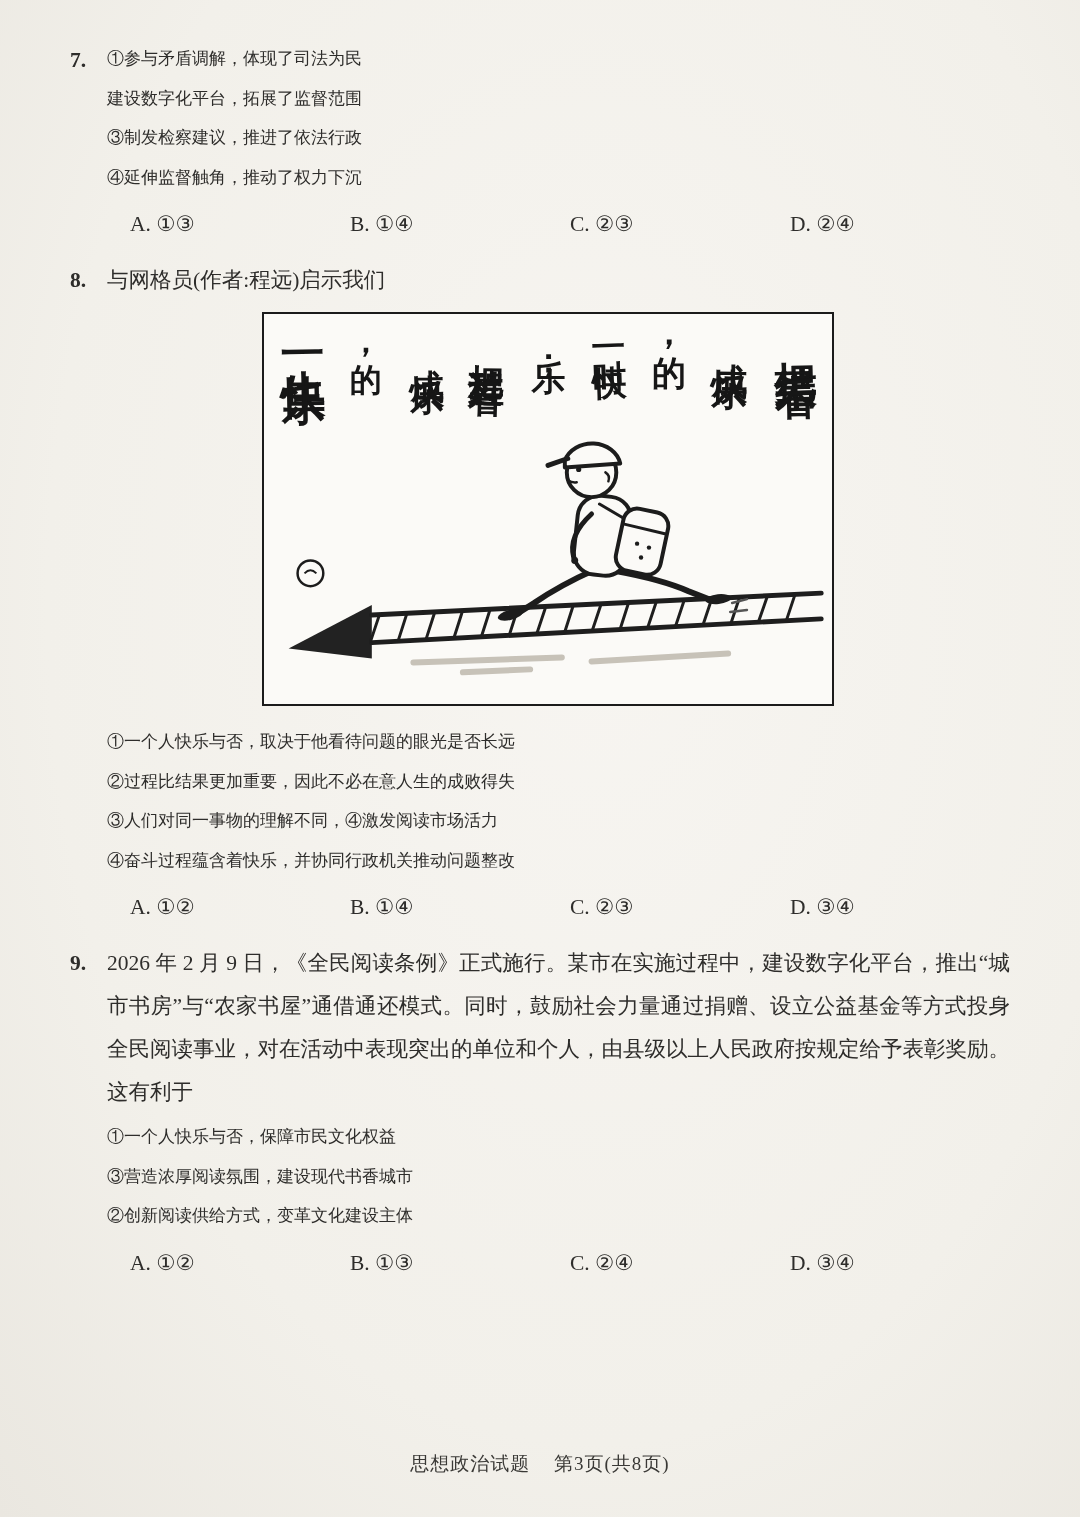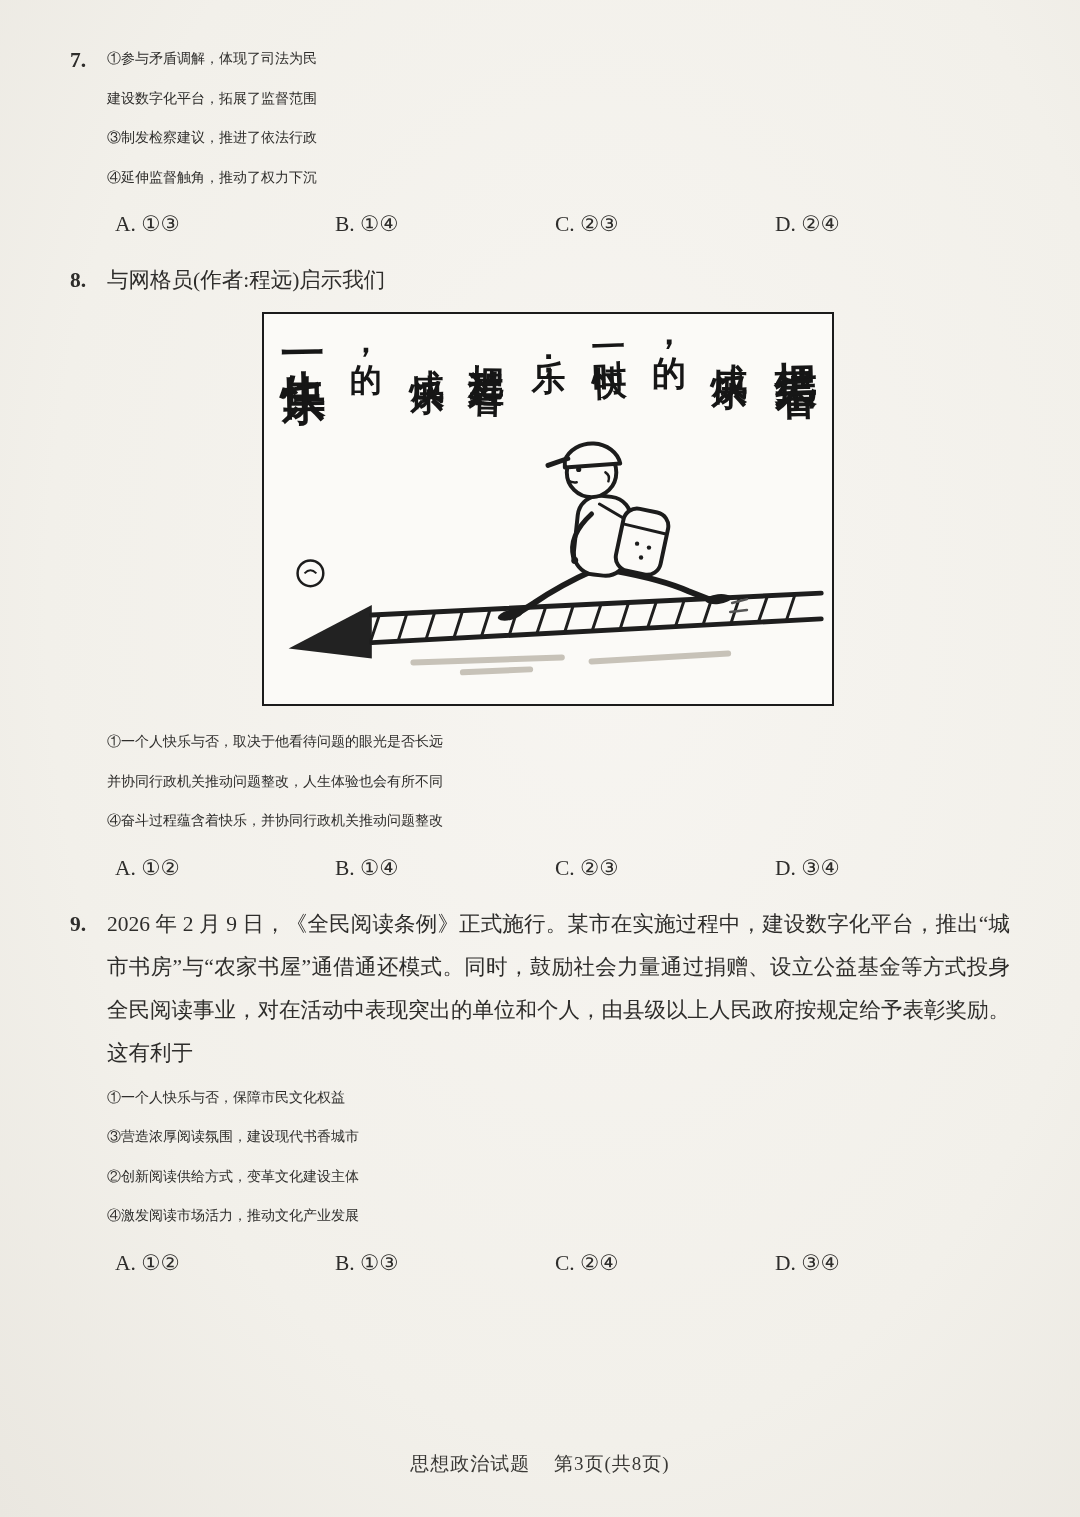--- a/index.html
+++ b/index.html
@@ -8,22 +8,22 @@
     background:radial-gradient(ellipse at 55% 40%, #f7f5f1 0%, #f2f0ea 65%, #eae7e0 100%);
     font-family:"Liberation Serif","DejaVu Serif",serif;
     color:#2e2d2b;
     overflow:hidden;
   }
   .page{position:relative;box-sizing:border-box;width:1080px;height:1517px;padding:36px 70px 0;}
   .question{margin:0 0 6px 0;}
   .stem{position:relative;margin:0;padding-left:37px;font-size:21.5px;line-height:43px;text-align:justify;text-justify:inter-character;word-break:break-all;}
   .qnum{position:absolute;left:0;top:0;font-weight:bold;}
   .subitems{padding-left:37px;margin-top:3px;}
-  .subitem{font-size:14px;line-height:39.5px;}
-  .options{display:flex;margin:6px 0 14px 45px;font-size:21.5px;line-height:42px;}
+  .subitem{font-size:17px;line-height:39.5px;}
+  .options{display:flex;margin:6px 0 14px 45px;font-size:21.5px;line-height:42px;justify-content:flex-end;}
   .opt{width:220px;}
   
   .cartoon{position:relative;box-sizing:border-box;width:572px;height:394px;margin:10px 0 16px 192px;
            border:2.5px solid #1b1b1b;background:#fbfaf7;}
   .cartoon svg{position:absolute;left:0;top:0;width:100%;height:100%;}
   .calligraphy{position:absolute;top:14px;left:16px;right:16px;display:flex;flex-direction:row-reverse;
                justify-content:space-between;pointer-events:none;}
   .col{writing-mode:vertical-rl;text-orientation:upright;font-weight:bold;line-height:1;
        letter-spacing:5px;color:#161616;font-family:"Liberation Serif","DejaVu Serif",serif;}
   .col:nth-child(1){font-size:42px;transform:rotate(-1.5deg);}
@@ -123,41 +123,41 @@
         <span class="col">乐；</span>
         <span class="col">把过程看</span>
         <span class="col">成快乐</span>
         <span class="col">的，</span>
         <span class="col">一生快乐</span>
       </div>
     </figure>
 
     <div class="subitems">
       <div class="subitem">①一个人快乐与否，取决于他看待问题的眼光是否长远</div>
-      <div class="subitem">并协同行政机关推动问题整改，人生体验也会有所不同</div>
+      <div class="subitem">②过程比结果更加重要，因此不必在意人生的成败得失</div>
+      <div class="subitem">③人们对同一事物的理解不同，④激发阅读市场活力</div>
       <div class="subitem">④奋斗过程蕴含着快乐，并协同行政机关推动问题整改</div>
     </div>
     <div class="options">
       <span class="opt">A. ①②</span>
       <span class="opt">B. ①④</span>
       <span class="opt">C. ②③</span>
       <span class="opt">D. ③④</span>
     </div>
   </section>
 
   <section class="question">
     <p class="stem">
       <span class="qnum">9.</span>
       <span>2026 年 2 月 9 日，《全民阅读条例》正式施行。某市在实施过程中，建设数字化平台，推出“城市书房”与“农家书屋”通借通还模式。同时，鼓励社会力量通过捐赠、设立公益基金等方式投身全民阅读事业，对在活动中表现突出的单位和个人，由县级以上人民政府按规定给予表彰奖励。这有利于</span>
     </p>
     <div class="subitems">
       <div class="subitem">①一个人快乐与否，保障市民文化权益</div>
       <div class="subitem">③营造浓厚阅读氛围，建设现代书香城市</div>
       <div class="subitem">②创新阅读供给方式，变革文化建设主体</div>
-      <div class="subitem">④激发阅读市场活力，推动文化产业发展</div>
     </div>
     <div class="options">
       <span class="opt">A. ①②</span>
       <span class="opt">B. ①③</span>
       <span class="opt">C. ②④</span>
       <span class="opt">D. ③④</span>
     </div>
   </section>
 
   <footer class="footer">

